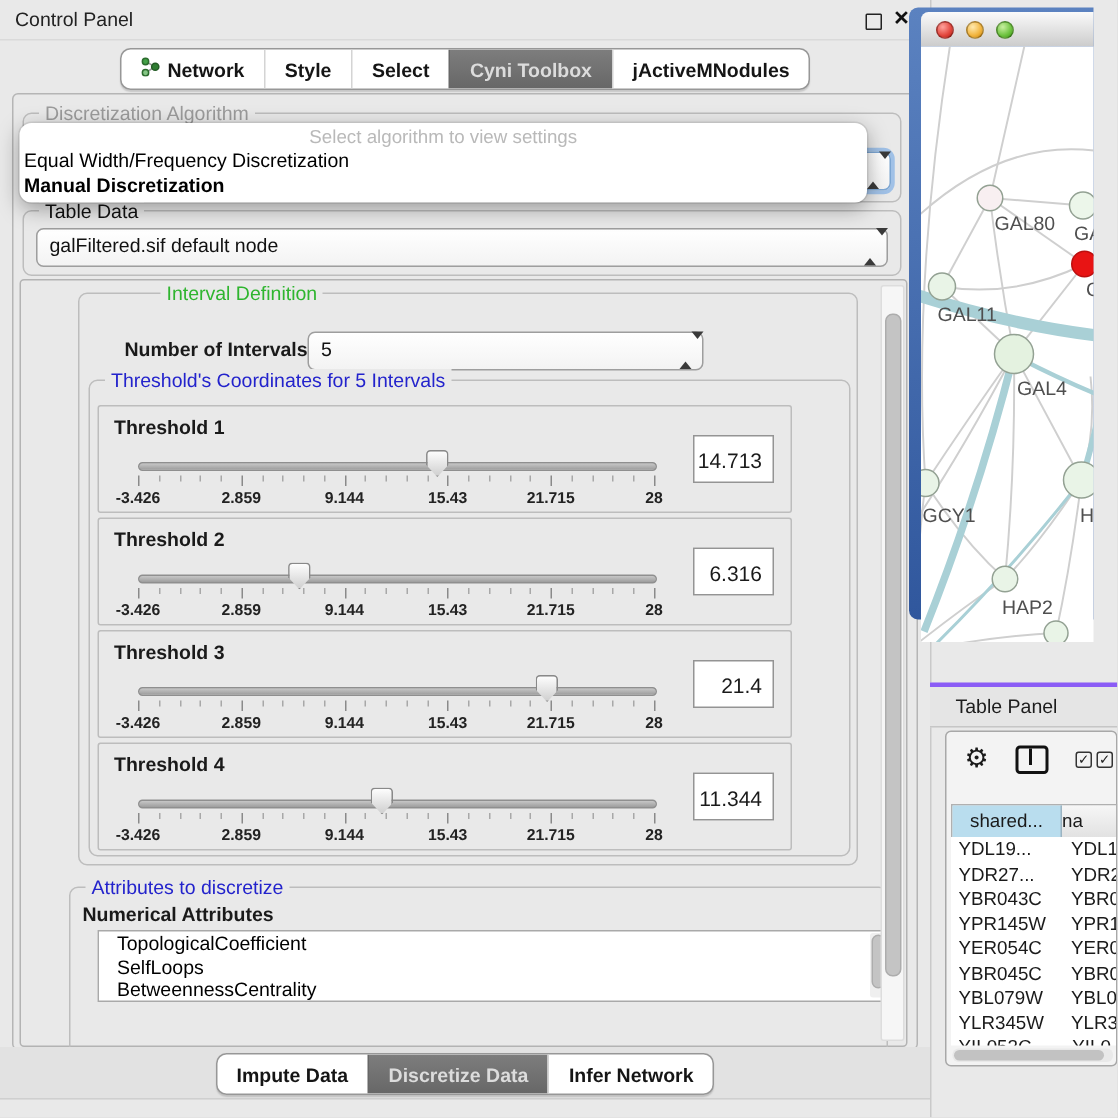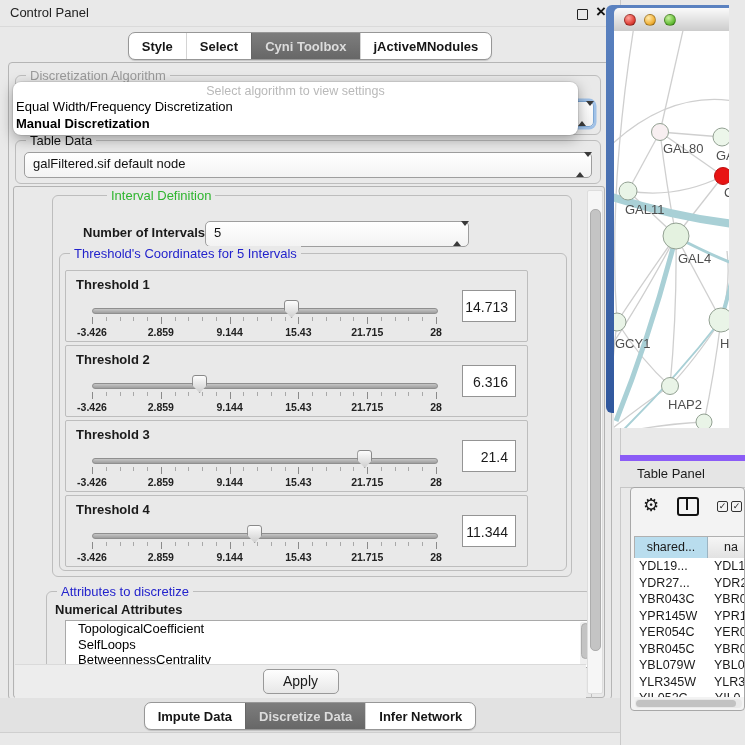--- a/index.html
+++ b/index.html
@@ -86,34 +86,34 @@
               background:linear-gradient(180deg,#5b82c0,#30579d);}
   #net-titlebar{left:8px;top:3px;width:115px;height:23px;border-radius:5px 0 0 0;
                 background:linear-gradient(#fafafa,#cccccc);display:flex;align-items:center;padding-left:10px;gap:8px;box-sizing:border-box;}
   .light{width:12px;height:12px;border-radius:50%;border:1px solid rgba(0,0,0,.28);box-sizing:border-box;}
   .light.red{background:radial-gradient(circle at 35% 30%,#ffa49e,#e2453c 60%,#a91c14);}
   .light.yellow{background:radial-gradient(circle at 35% 30%,#ffeab0,#f2b43d 60%,#c07f0c);}
   .light.green{background:radial-gradient(circle at 35% 30%,#c9f0a2,#6cc23e 60%,#3b9212);}
   #net-canvas{left:8px;top:26px;width:115px;height:397px;background:#fff;}
 
   #table-header{left:620px;top:455px;width:125px;height:26px;background:#e5e5e5;
-                border-top:6px solid #8b5cf6;border-bottom:1px solid #c6c6c6;}
+                border-top:3px solid #8b5cf6;border-bottom:1px solid #c6c6c6;}
   #table-header .t{position:absolute;left:17px;top:5px;font-size:13px;color:#1c1c1c;}
   #table-panel{left:630px;top:487px;width:115px;height:224px;background:#f3f3f3;border:1px solid #a8a8a8;
                border-radius:4px;box-sizing:border-box;}
   #gear-ic{left:12px;top:6px;font-size:18px;color:#1a1a1a;}
   #split-ic{left:46px;top:9px;width:18px;height:15px;border:2px solid #111;border-radius:3px;}
   #split-ic:before{content:"";position:absolute;left:7px;top:0;width:2px;height:11px;background:#111;}
   .cbx{width:11px;height:11px;border:1.5px solid #333;border-radius:2px;font-size:9px;line-height:9px;
        text-align:center;color:#222;box-sizing:border-box;}
   #cb1{left:86px;top:13px;} #cb2{left:100px;top:13px;}
   #thead-row{left:3px;top:48px;width:109px;height:21px;display:flex;border:1px solid #b0b0b0;box-sizing:content-box;}
   .hcell{height:21px;font-size:12.5px;line-height:21px;box-sizing:border-box;}
   .hcell.sel{width:73px;background:#b9ddee;text-align:center;border-right:1px solid #9cb4c2;}
-  .hcell.plain{width:36px;background:linear-gradient(#f6f6f6,#e2e2e2);padding-left:16px;}
+  .hcell.plain{width:36px;background:linear-gradient(#f6f6f6,#e2e2e2);padding-left:0;}
   #trows{left:3px;top:70px;width:110px;height:139px;overflow:hidden;background:#fff;}
   .trow{display:flex;height:16.5px;font-size:12.5px;line-height:16.5px;}
   .trow .c1{width:78px;padding-left:5px;}
   .trow .c2{width:30px;}
   #hscroll{left:4px;top:211px;width:107px;height:9px;background:#e9e9e9;border-radius:4px;}
   #hthumb{left:1px;top:1px;width:100px;height:7px;background:#c2c2c2;border-radius:4px;}
 </style>
 </head>
 <body>
 
@@ -122,20 +122,29 @@
   <div id="left-panel" class="abs">
 
     <div id="titlebar" class="abs">
       <span class="t">Control Panel</span>
     </div>
     <div id="float-btn" class="abs"></div>
     <div id="close-btn" class="abs">×</div>
 
     <div class="tabrow abs" style="top:32px;">
       <div class="tabgroup" id="top-tabs">
+          <div class="tab">
+            <span class="tabicon"><svg width="13" height="13" viewBox="0 0 13 13">
+                <path d="M3,3 L9.5,6.5 L3,10.5" stroke="#9a9a9a" fill="none" stroke-width="1"></path>
+                <circle cx="3" cy="3" r="2.1" fill="#43a047" stroke="#2c6b2e"></circle>
+                <circle cx="3" cy="10.5" r="2.1" fill="#85c685" stroke="#2c6b2e"></circle>
+                <circle cx="9.5" cy="6.5" r="2.4" fill="#2f7d32" stroke="#245c26"></circle>
+              </svg></span>
+            <span>Network</span>
+          </div>
           <div class="tab">
             <span>Style</span>
           </div>
           <div class="tab">
             <span>Select</span>
           </div>
           <div class="tab sel">
             <span>Cyni Toolbox</span>
           </div>
           <div class="tab">
@@ -336,23 +345,20 @@
           <div id="attr-list" class="abs">
             <div class="vscroll" style="right:1px;top:1px;width:9px;height:43px;border:none;background:#efefef;">
               <div class="vthumb" style="left:1px;top:1px;width:7px;height:34px;"></div>
             </div>
           <div class="item">TopologicalCoefficient</div>
               <div class="item">SelfLoops</div>
               <div class="item">BetweennessCentrality</div>
             </div>
         </div>
 
-        <div id="apply-strip" class="abs">
-          <div id="apply-btn">Apply</div>
-        </div>
 
         <div class="vscroll" style="left:573px;top:3px;width:14px;height:502px;">
           <div class="vthumb" style="left:2px;top:18px;width:9px;height:440px;"></div>
         </div>
       </div>
     </div>
 
     <div id="popup" class="abs">
       <div class="hint">Select algorithm to view settings</div>
       <div id="popup-options">

